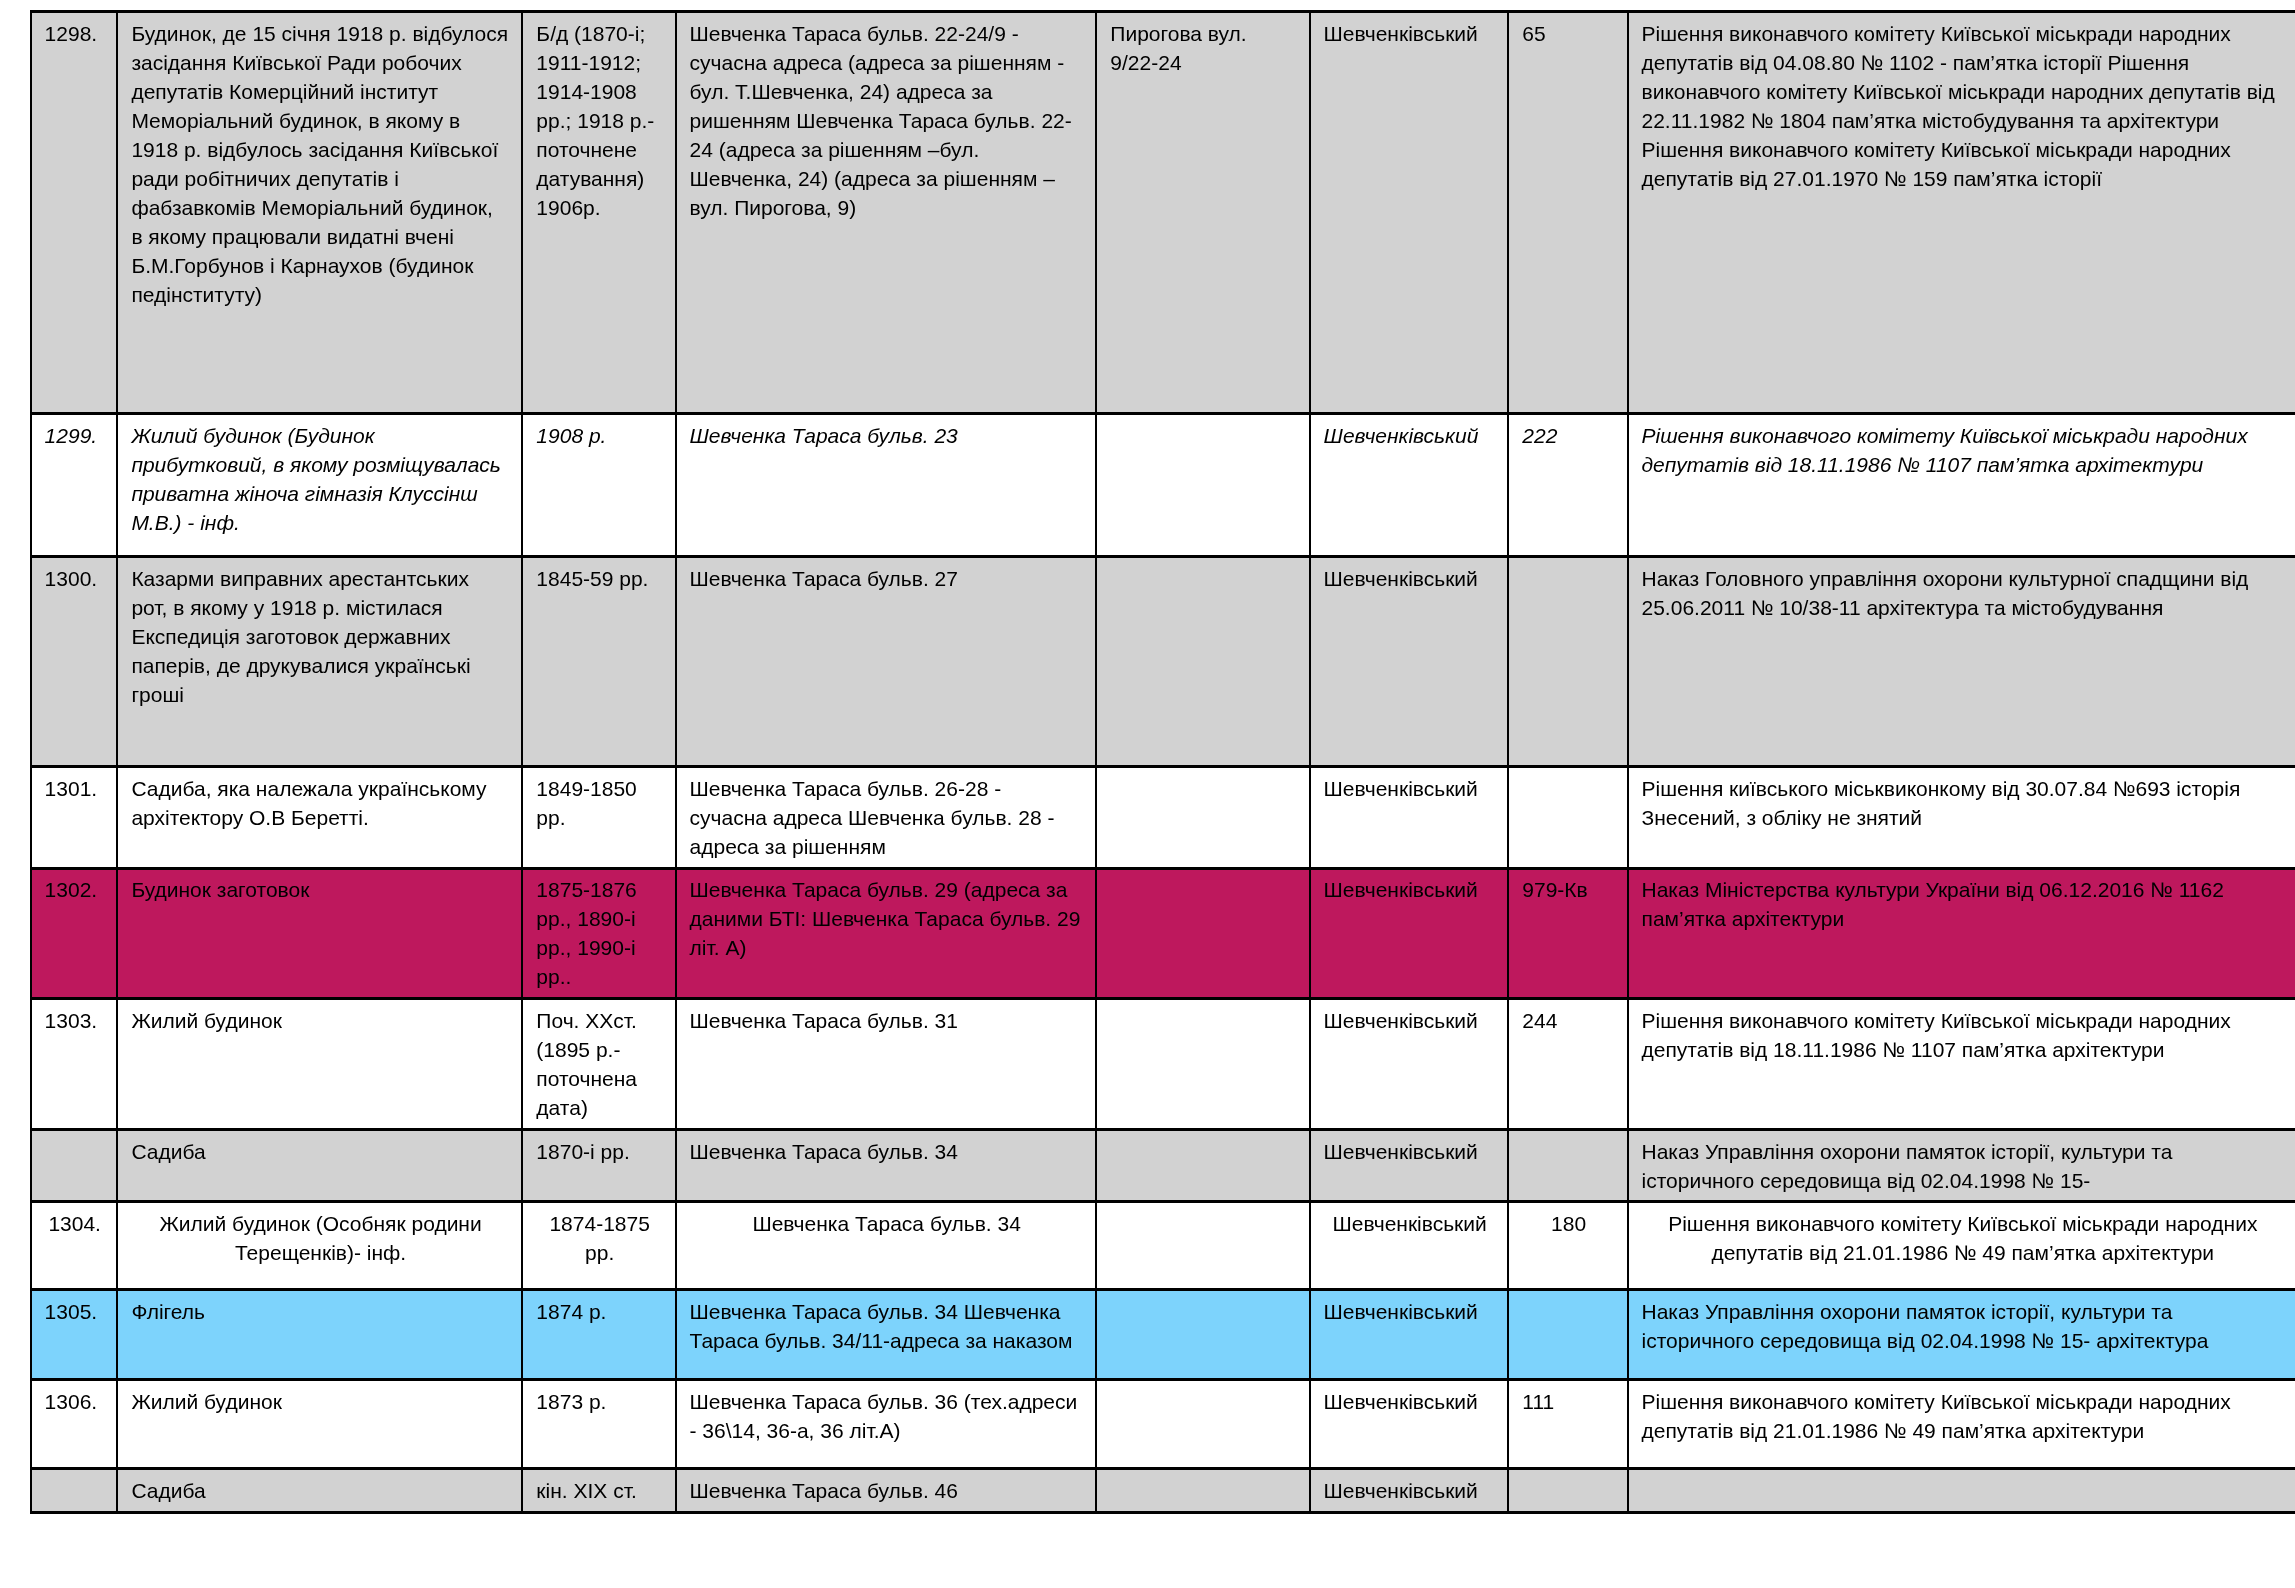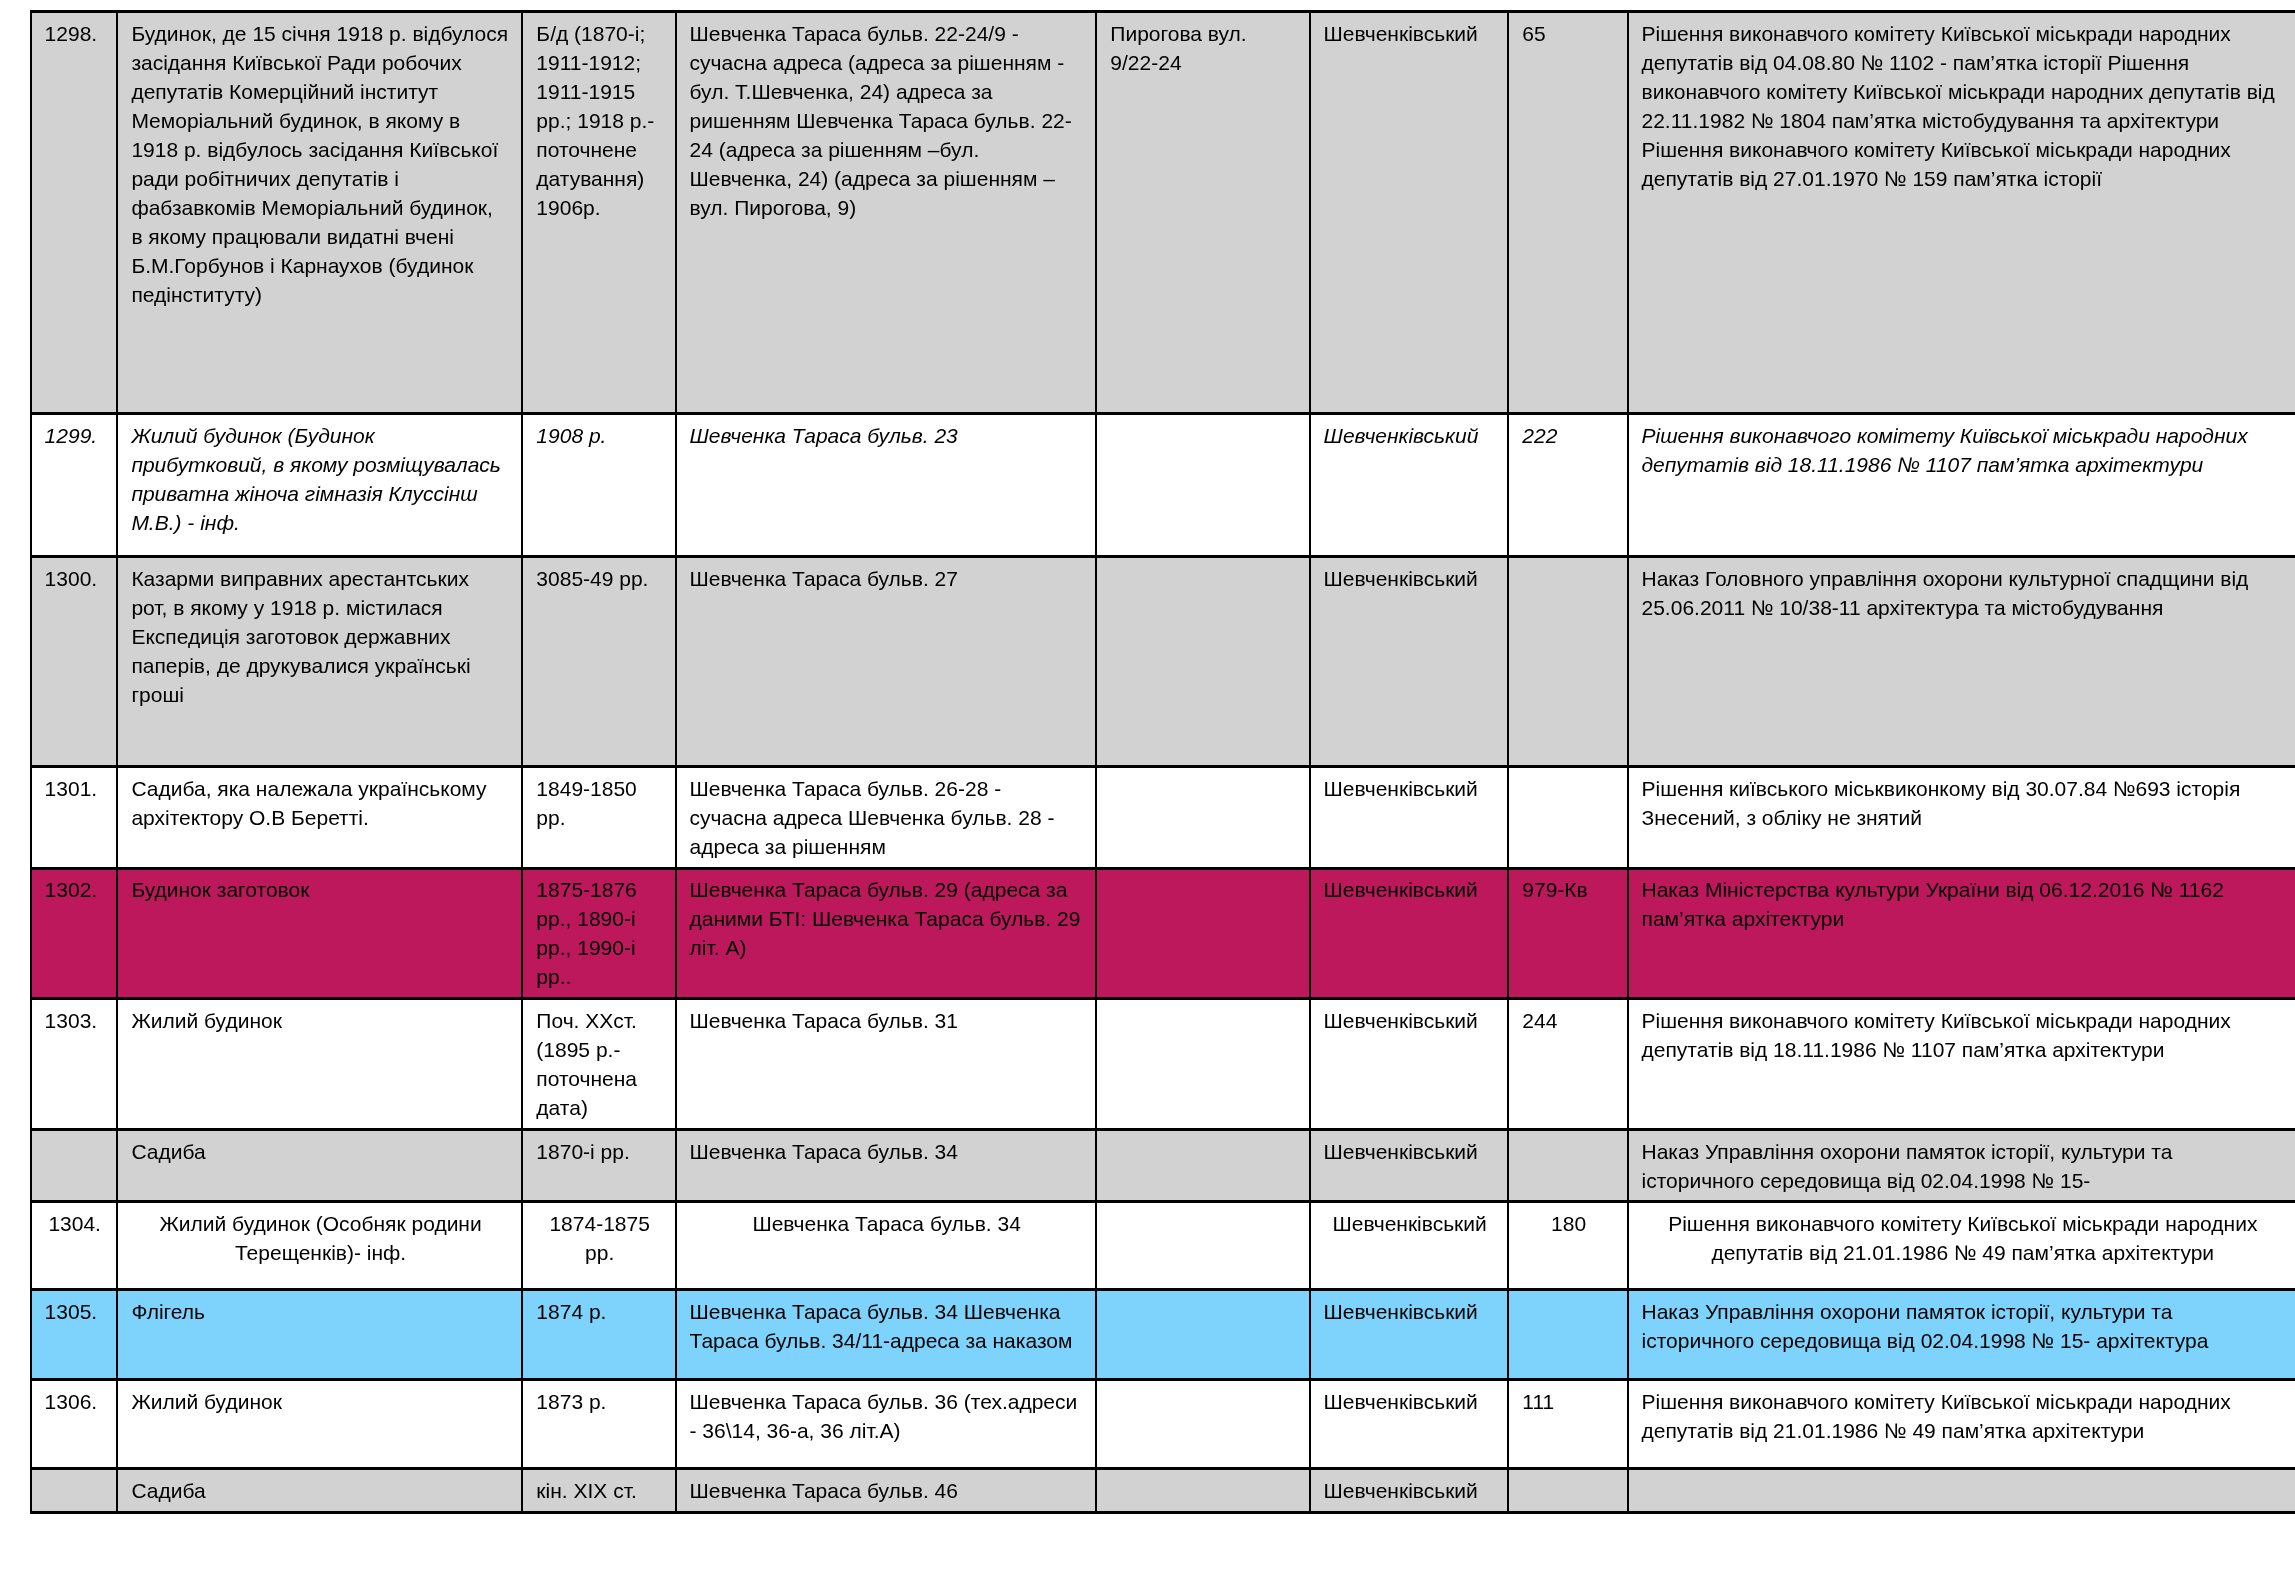--- a/index.html
+++ b/index.html
@@ -54,41 +54,41 @@
         <col style="width: 18.57%;">
         <col style="width: 9.41%;">
         <col style="width: 8.77%;">
         <col style="width: 5.26%;">
         <col style="width: 29.52%;">
       </colgroup>
     <tbody>
         <tr style="height: 402px; background: rgb(210, 210, 210);">
           <td class="cell-num">1298.</td>
           <td class="cell-description">Будинок, де 15 січня 1918 р. відбулося засідання Київської Ради робочих депутатів Комерційний інститут Меморіальний будинок, в якому в 1918 р. відбулось засідання Київської ради робітничих депутатів і фабзавкомів Меморіальний будинок, в якому працювали видатні вчені Б.М.Горбунов і Карнаухов (будинок педінституту)</td>
-          <td class="cell-date">Б/д (1870-і; 1911-1912; 1911-1915 рр.; 1918 р.- поточнене датування) 1906р.</td>
+          <td class="cell-date">Б/д (1870-і; 1911-1912; 1914-1908 рр.; 1918 р.- поточнене датування) 1906р.</td>
           <td class="cell-address">Шевченка Тараса бульв. 22-24/9 - сучасна адреса (адреса за рішенням - бул. Т.Шевченка, 24) адреса за ришенням Шевченка Тараса бульв. 22-24 (адреса за рішенням –бул. Шевченка, 24) (адреса за рішенням – вул. Пирогова, 9)</td>
           <td class="cell-address_alt">Пирогова вул. 9/22-24</td>
           <td class="cell-district">Шевченківський</td>
           <td class="cell-reg_number">65</td>
           <td class="cell-decision">Рішення виконавчого комітету Київської міськради народних депутатів від 04.08.80 № 1102 - пам’ятка історії Рішення виконавчого комітету Київської міськради народних депутатів від 22.11.1982 № 1804 пам’ятка містобудування та архітектури Рішення виконавчого комітету Київської міськради народних депутатів від 27.01.1970 № 159 пам’ятка історії</td>
         </tr>
         <tr style="height: 143px; background: rgb(255, 255, 255); font-style: italic;">
           <td class="cell-num">1299.</td>
           <td class="cell-description">Жилий будинок (Будинок прибутковий, в якому розміщувалась приватна жіноча гімназія Клуссінш М.В.) - інф.</td>
           <td class="cell-date">1908 р.</td>
           <td class="cell-address">Шевченка Тараса бульв. 23</td>
           <td class="cell-address_alt"></td>
           <td class="cell-district">Шевченківський</td>
           <td class="cell-reg_number">222</td>
           <td class="cell-decision">Рішення виконавчого комітету Київської міськради народних депутатів від 18.11.1986 № 1107 пам’ятка архітектури</td>
         </tr>
         <tr style="height: 210px; background: rgb(210, 210, 210);">
           <td class="cell-num">1300.</td>
           <td class="cell-description">Казарми виправних арестантських рот, в якому у 1918 р. містилася Експедиція заготовок державних паперів, де друкувалися  українські гроші</td>
-          <td class="cell-date">3085-49 рр.</td>
+          <td class="cell-date">1845-59 рр.</td>
           <td class="cell-address">Шевченка Тараса бульв. 27</td>
           <td class="cell-address_alt"></td>
           <td class="cell-district">Шевченківський</td>
           <td class="cell-reg_number"></td>
           <td class="cell-decision">Наказ Головного управління охорони культурної спадщини від 25.06.2011 № 10/38-11 архітектура та містобудування</td>
         </tr>
         <tr style="height: 94px; background: rgb(255, 255, 255);">
           <td class="cell-num">1301.</td>
           <td class="cell-description">Садиба, яка належала українському архітектору О.В Беретті.</td>
           <td class="cell-date">1849-1850 рр.</td>

